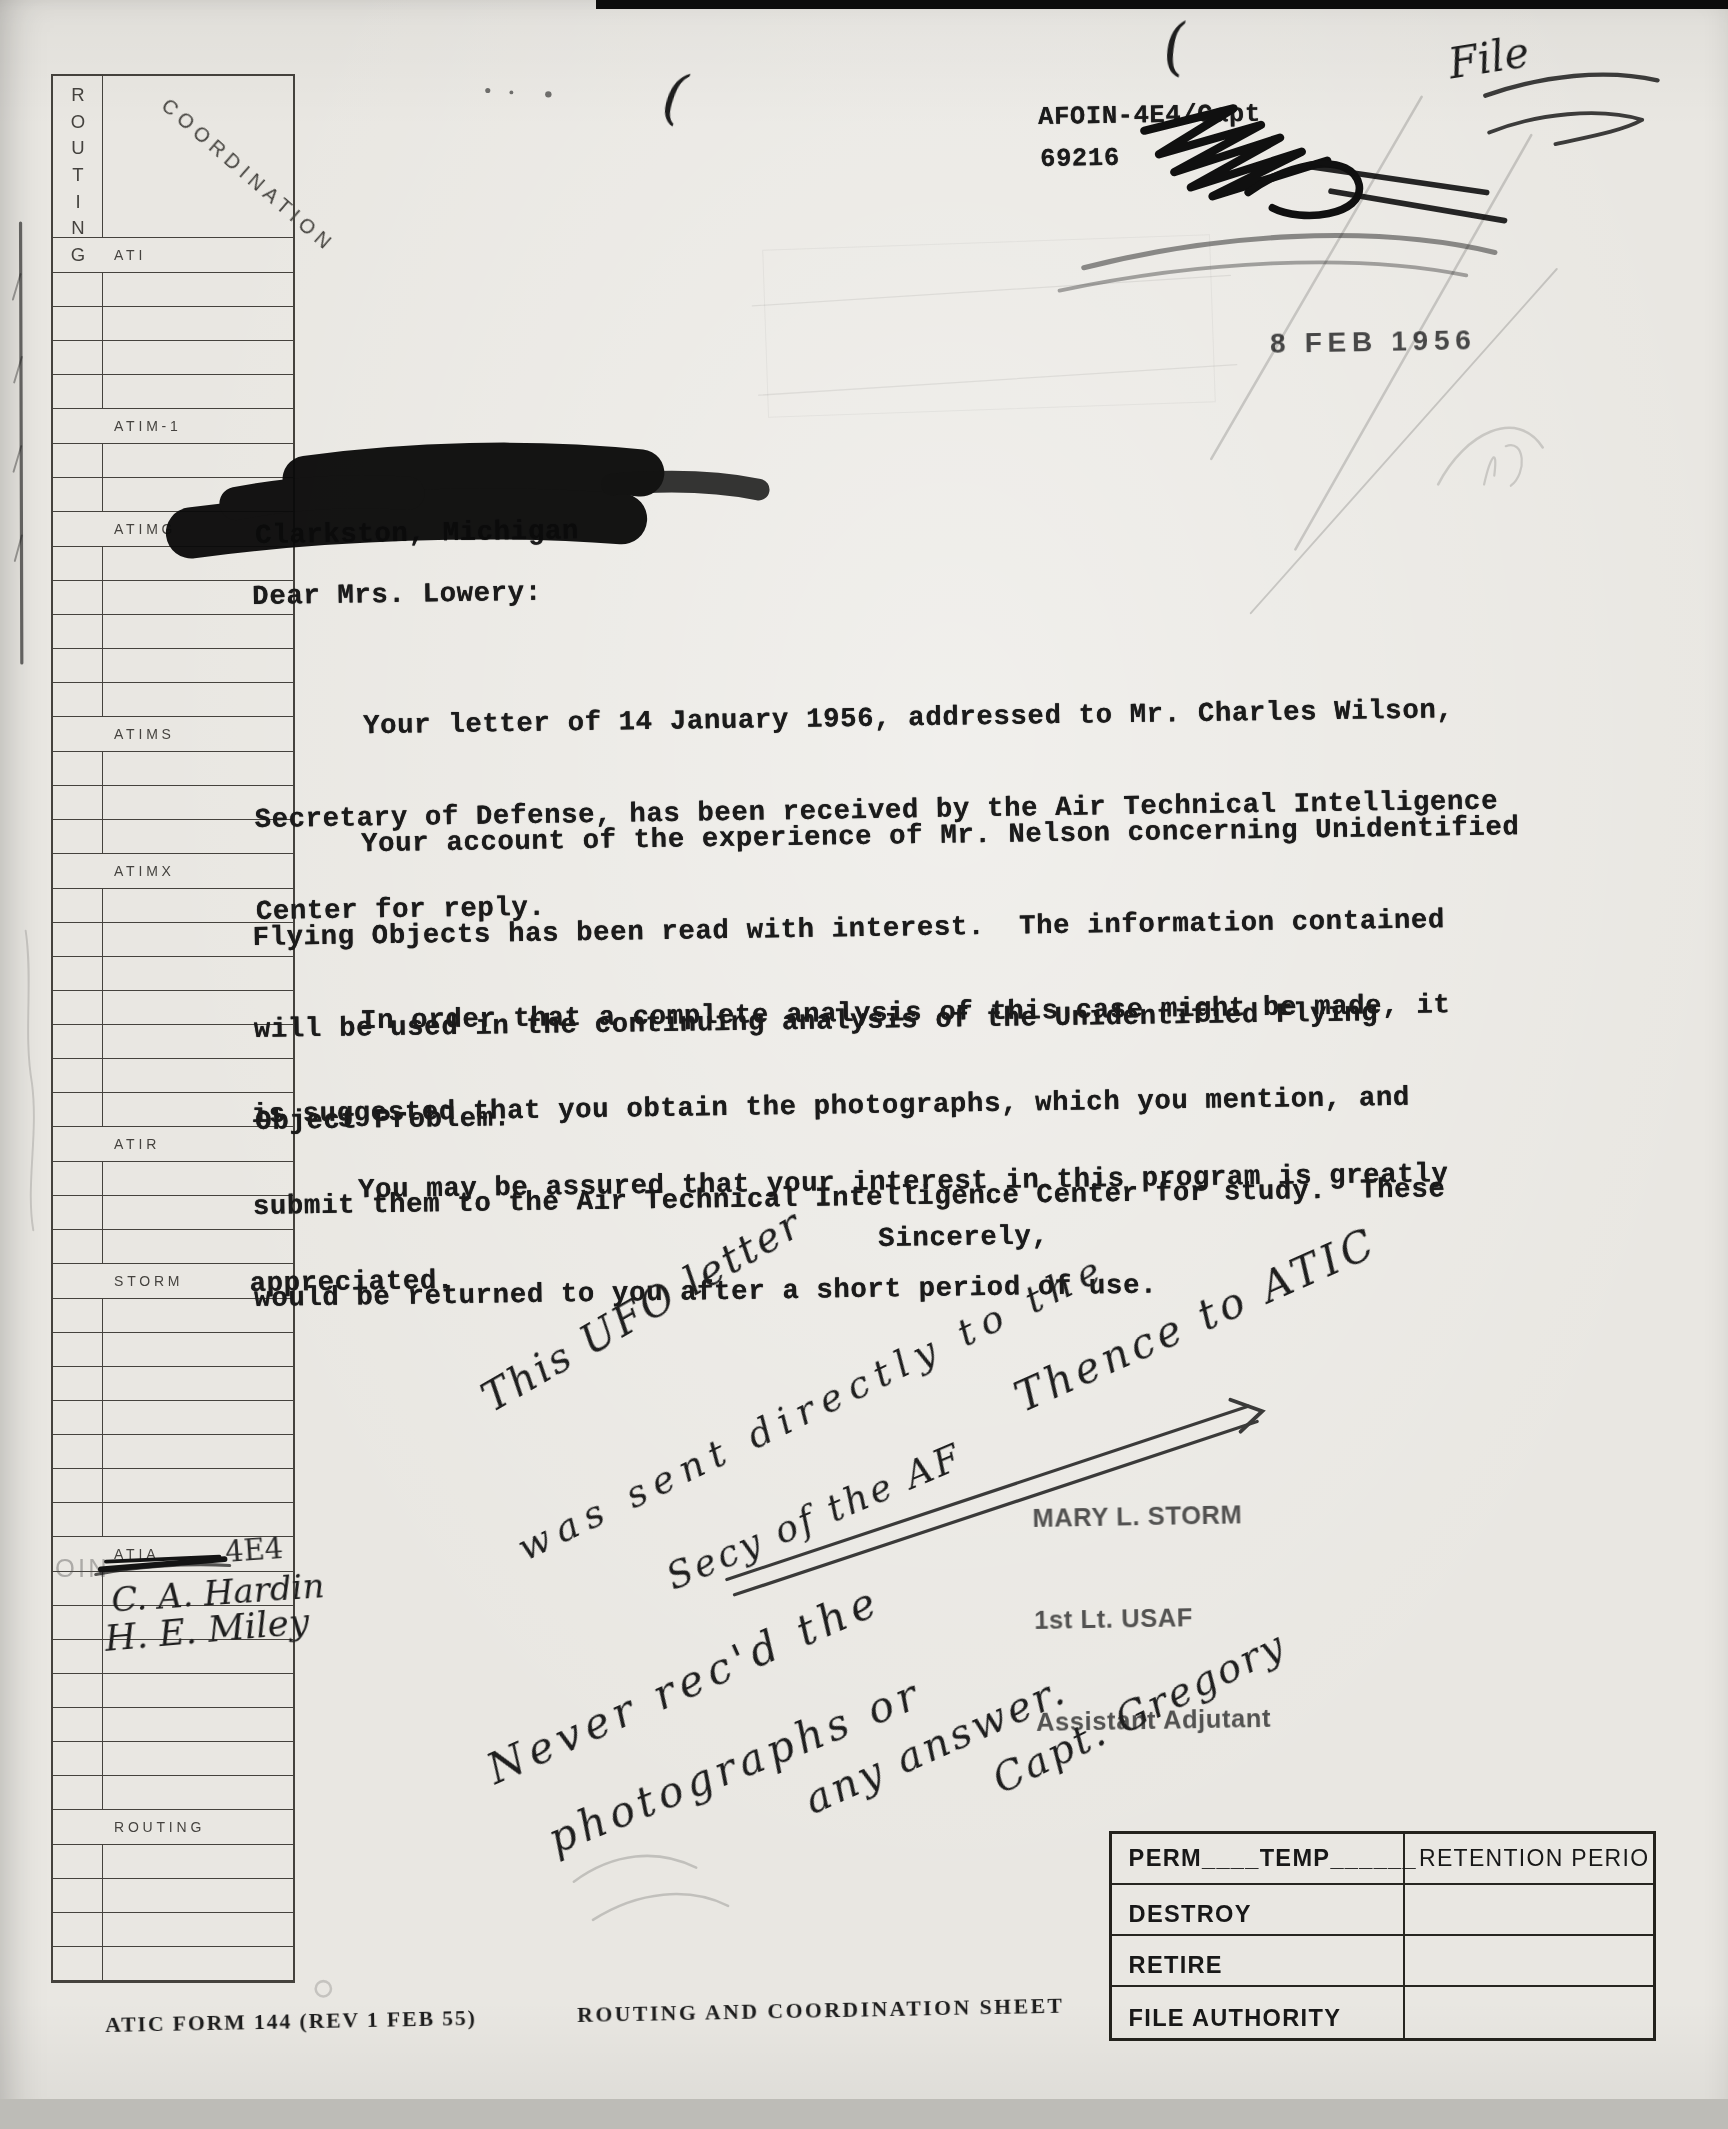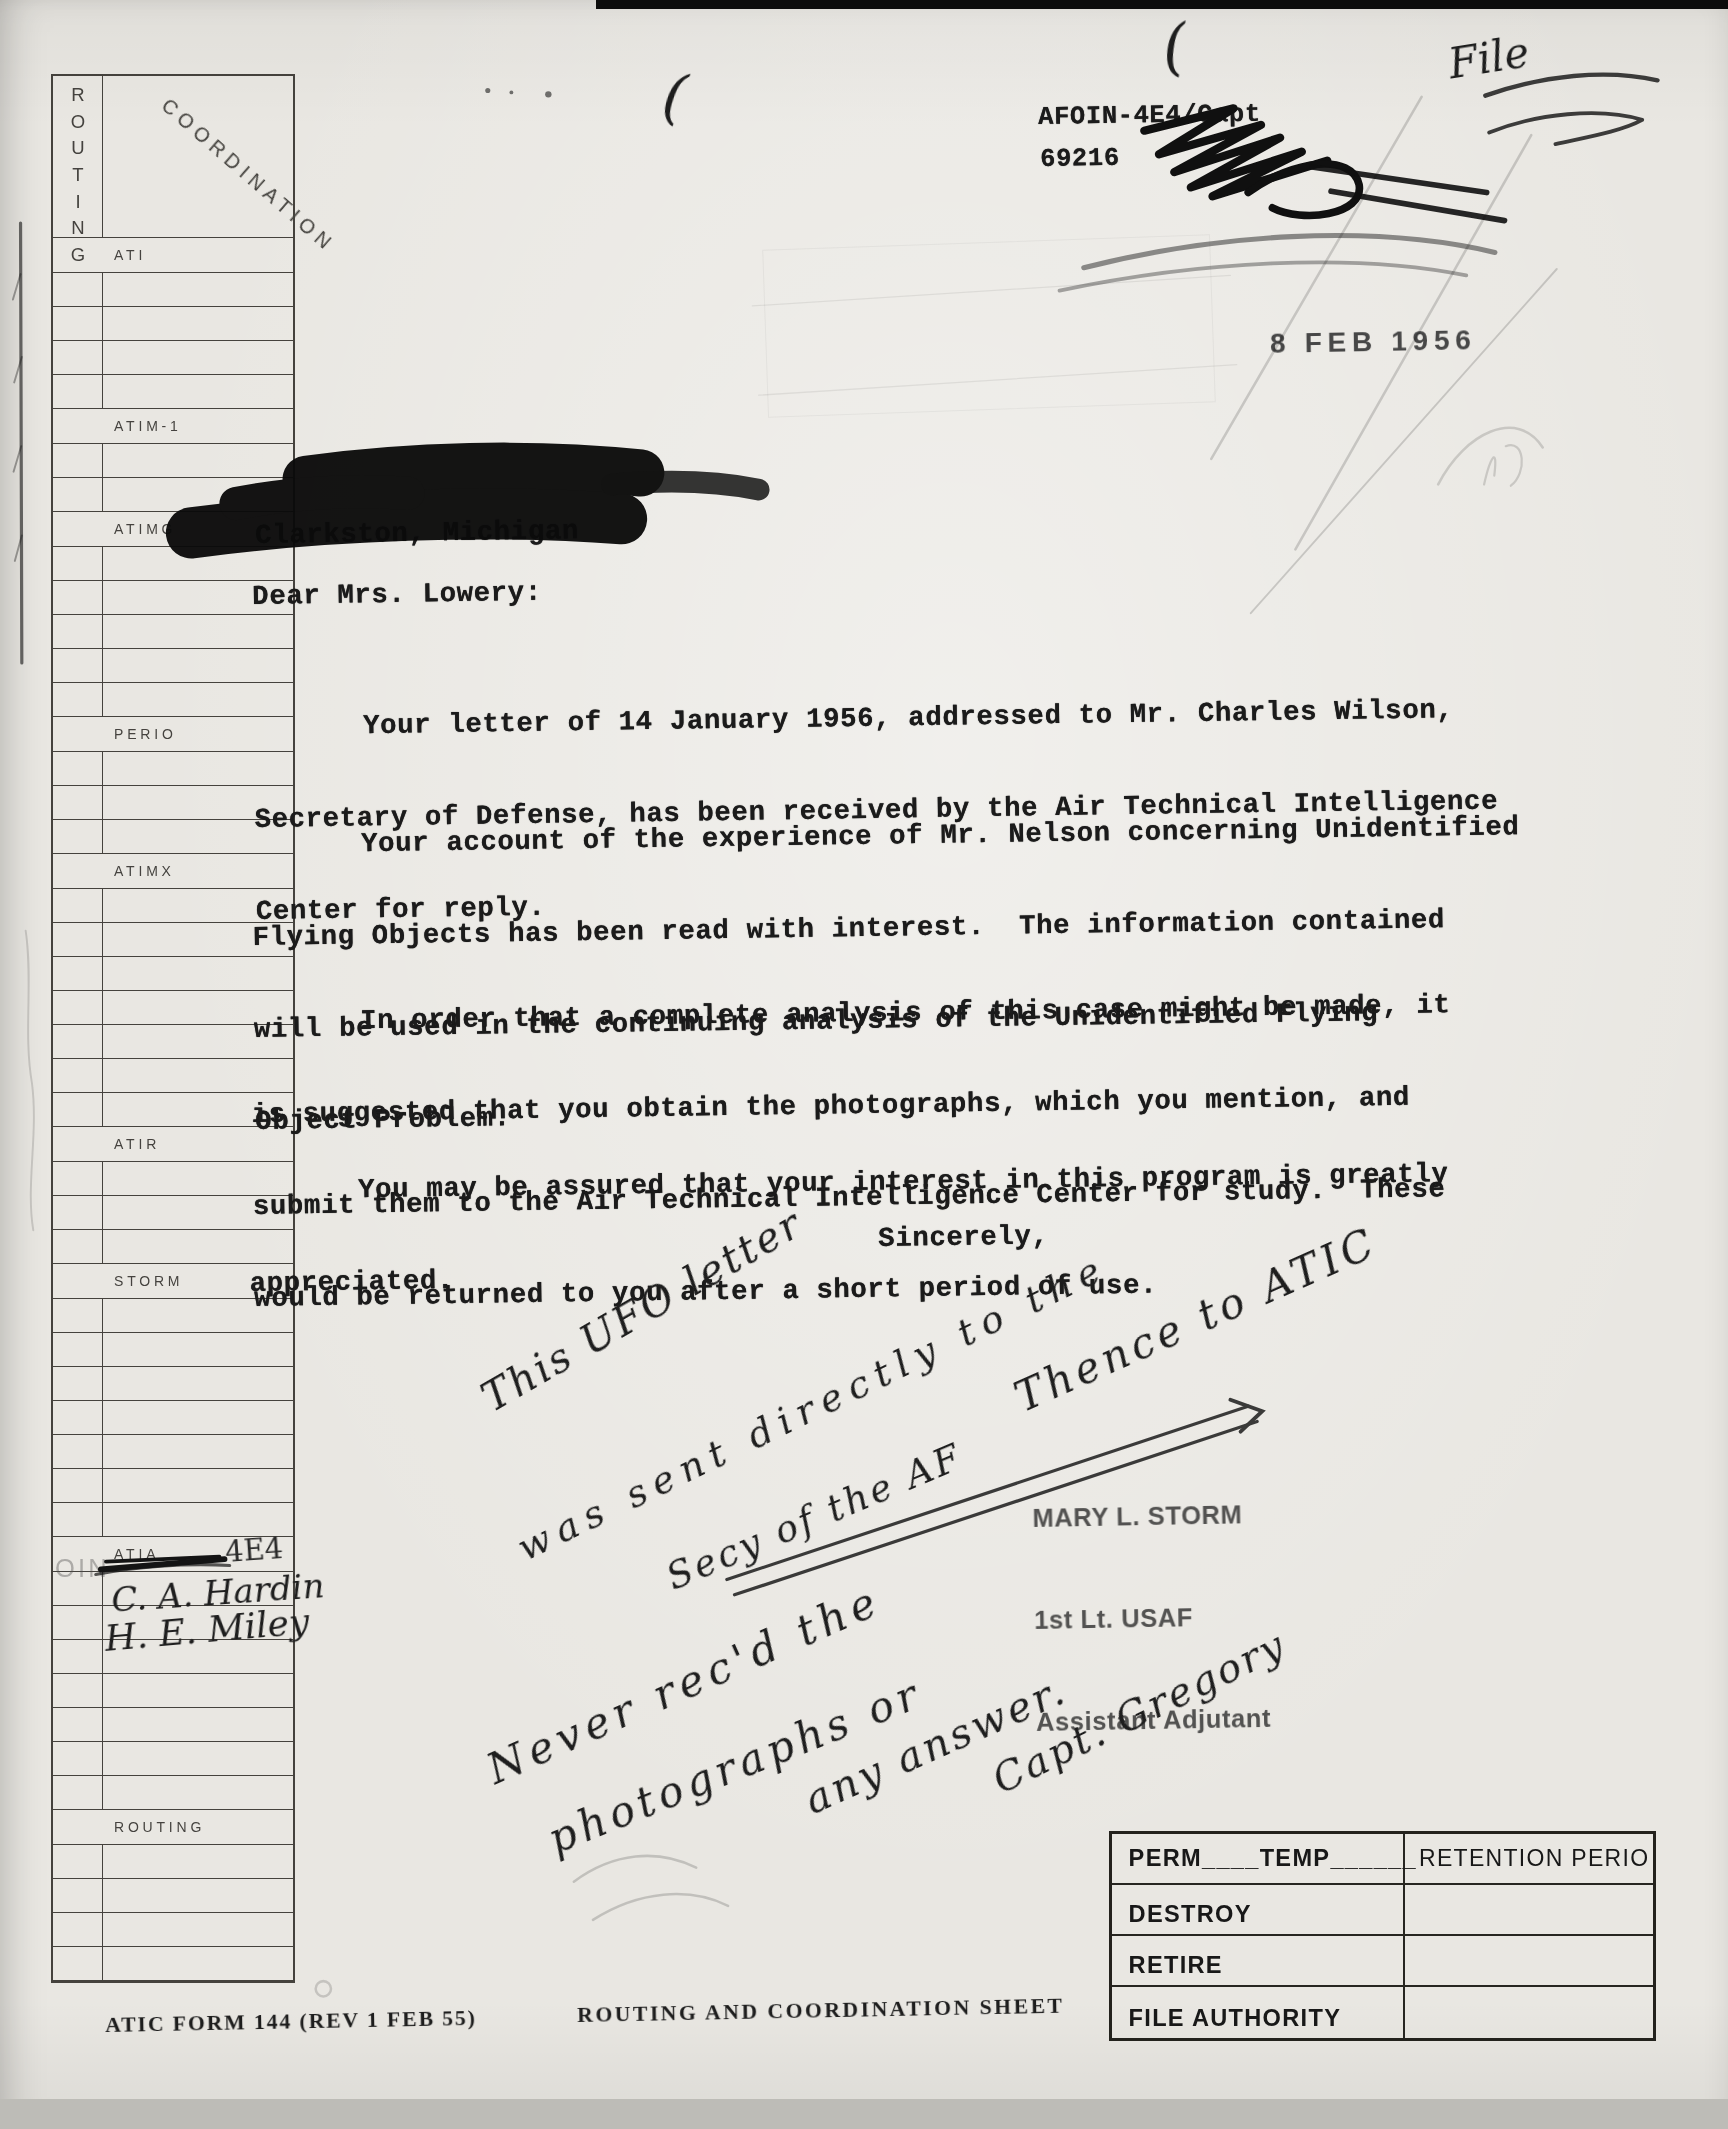--- a/index.html
+++ b/index.html
@@ -128,21 +128,21 @@
     <div class="rrow">
         <div class="cl"></div>
         <div class="cr"></div>
       </div>
     <div class="rrow">
         <div class="cl"></div>
         <div class="cr"></div>
       </div>
 
     <div class="lrow">
-        <span>PERIO</span>
+        <span>ATIMS</span>
       </div>
     <div class="rrow">
         <div class="cl"></div>
         <div class="cr"></div>
       </div>
     <div class="rrow">
         <div class="cl"></div>
         <div class="cr"></div>
       </div>
     <div class="rrow">

